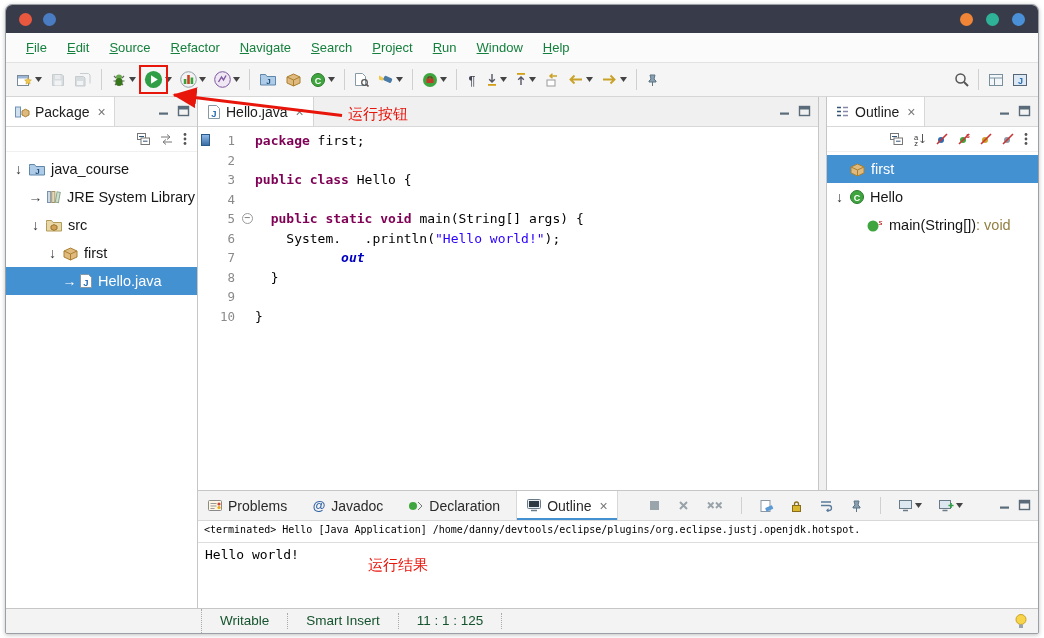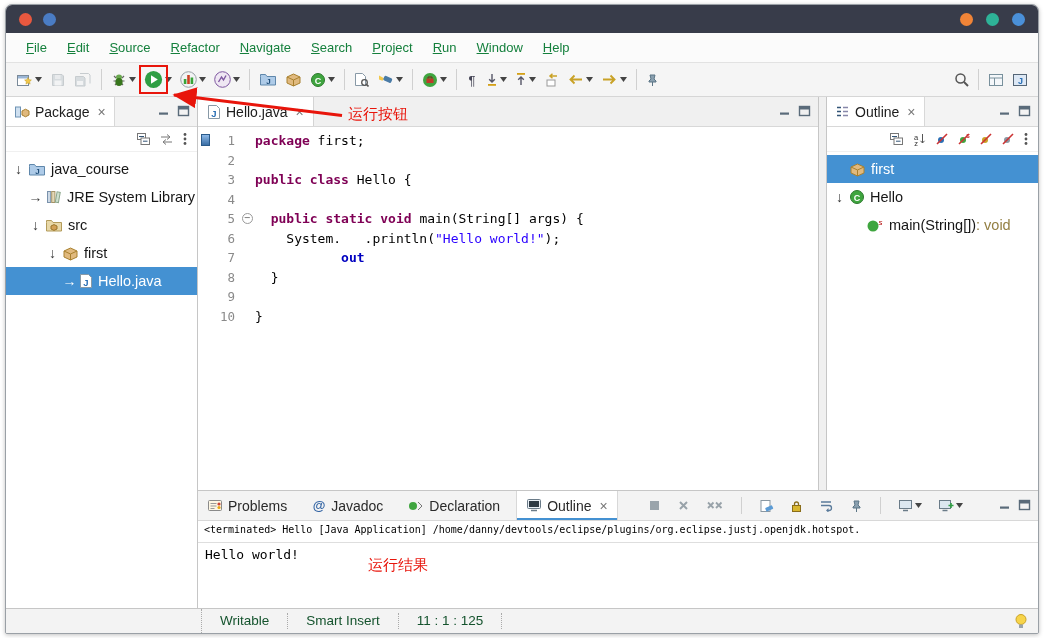--- a/index.html
+++ b/index.html
@@ -46,21 +46,21 @@
 .cline{display:flex;height:19.5px;align-items:center;}
 .ruler{flex:0 0 15px;position:relative;height:100%;}
 .pkgmark{position:absolute;left:3px;top:3px;width:9px;height:12px;background:linear-gradient(#8db9e8,#3a6ea5);border:1px solid #2a5a8a;}
 .lnum{flex:0 0 26px;text-align:right;color:#8a8a8a;padding-right:4px;font-size:12.5px;}
 .fold{flex:0 0 16px;display:flex;justify-content:center;}
 .foldm{width:11px;height:11px;border:1px solid #9a9a9a;border-radius:50%;color:#6a6a6a;font-size:10px;line-height:8px;text-align:center;background:#fff;}
 .codecell{flex:1;white-space:pre;color:#000;height:100%;display:flex;align-items:center;}
 .codecell.curline{background:#e3eefa;}
 .tk-kw{color:#7f0055;font-weight:bold;}
 .tk-str{color:#2a00ff;}
-.tk-field{color:#0000c0;font-weight:bold;margin-top:39px;}
+.tk-field{color:#0000c0;font-style:italic;font-weight:bold;margin-top:39px;}
 .tk-p{color:#000;}
 .bottompanel{flex:0 0 118px;display:flex;flex-direction:column;background:#fff;border-top:1px solid #c6c6c6;}
 .btabs{flex:0 0 30px;background:#f3f3f3;border-bottom:1px solid #d8d8d8;display:flex;align-items:stretch;}
 .btab{display:flex;align-items:center;gap:5px;padding:0 9px;font-size:14px;color:#2a2a2a;}
 .btab.active{background:#fff;border-left:1px solid #d8d8d8;border-right:1px solid #d8d8d8;box-shadow:inset 0 -2px 0 #4491d2;}
 .ctoolbar{margin-left:auto;display:flex;align-items:center;gap:8px;padding-right:4px;}
 .cstatusline{flex:0 0 22px;border-bottom:1px solid #dedede;font-family:"DejaVu Sans Mono",monospace;font-size:10px;color:#000;padding:3px 6px 16px 6px;white-space:nowrap;overflow:hidden;}
 .coutput{flex:1;font-family:"DejaVu Sans Mono",monospace;font-size:13px;color:#000;padding:4px 7px;position:relative;white-space:pre;}
 .statusbar{flex:0 0 25px;background:#f3f3f3;border-top:1px solid #c6c6c6;display:flex;align-items:center;font-size:13.5px;color:#14532d;}
 .sspacer{flex:0 0 196px;align-self:stretch;border-right:1px dotted #aaa;}

